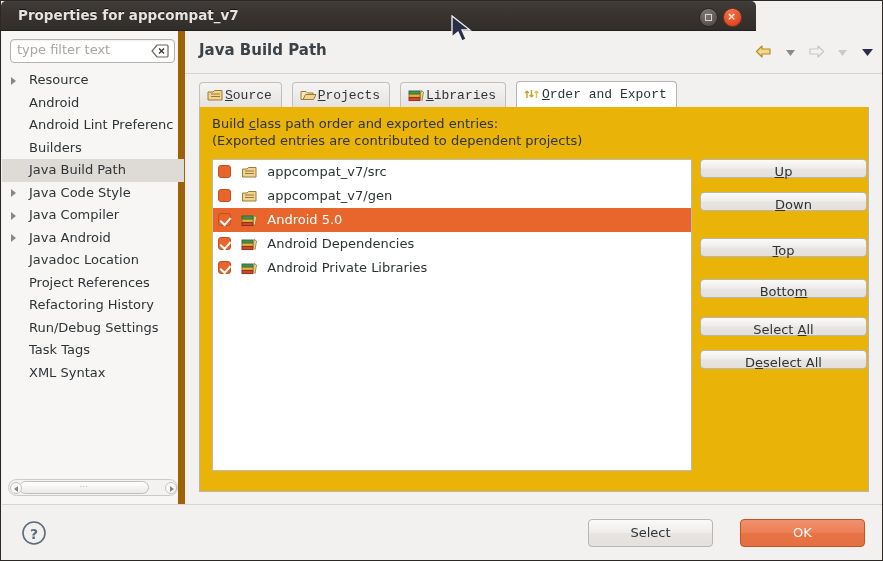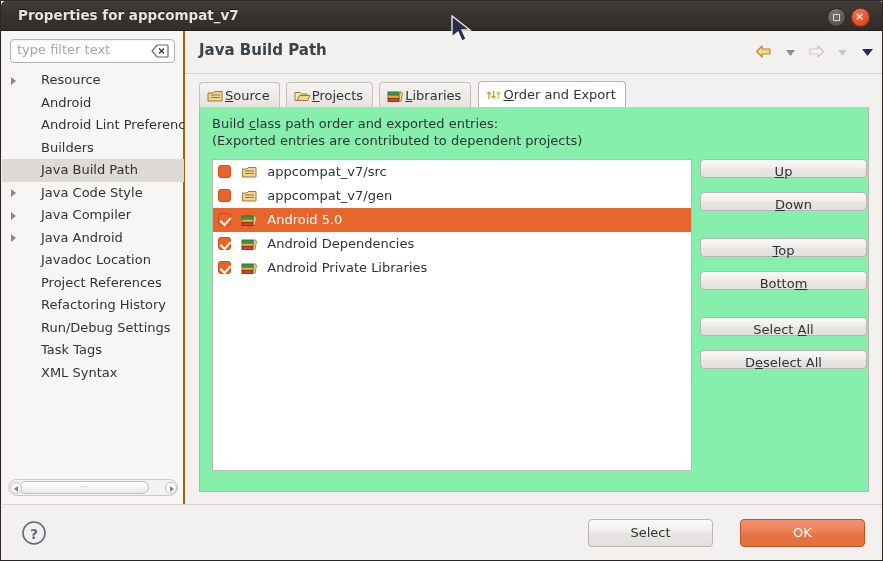--- a/index.html
+++ b/index.html
@@ -7,21 +7,21 @@
     width:883px;height:561px;overflow:hidden;
     font-family:"DejaVu Sans","Liberation Sans",sans-serif;
     font-size:13px;color:#2e3436;background:#f2f1f0;
     -webkit-font-smoothing:antialiased;
   }
   .window{position:relative;width:883px;height:561px;overflow:hidden;
     background:#f2f1f0;border:1px solid #2b2825;box-sizing:border-box;}
 
   
   .titlebar{
-    position:absolute;left:0;top:0;width:883px;height:30px;
+    position:absolute;left:0;top:0;width:755px;height:30px;
     background:linear-gradient(to bottom,#403c39 0%,#38332f 50%,#312d2a 100%);
     border-bottom:1px solid #22201e;box-sizing:border-box;
     border-top-left-radius:5px;border-top-right-radius:5px;
   }
   .title-text{
     position:absolute;left:17px;top:6px;
     font-size:13.5px;font-weight:bold;color:#e6e3e0;
     text-shadow:0 -1px 0 rgba(0,0,0,.6);white-space:nowrap;
   }
   .win-btn{position:absolute;top:7px;width:17px;height:17px;border-radius:50%;}
@@ -32,30 +32,30 @@
   .win-close{right:14px;background:radial-gradient(circle at 40% 30%,#f2714a,#df4a21 70%,#c33f17);
     border:1px solid #8d2f11;box-shadow:inset 0 1px 0 rgba(255,255,255,.3);}
   .win-close i{position:absolute;left:0;top:0;width:15px;height:15px;
     color:#fdece5;font-size:11px;line-height:15px;text-align:center;font-weight:bold;font-style:normal;}
 
   
   .cursor{position:absolute;left:450px;top:14px;width:26px;height:30px;z-index:60;}
 
   
   .sidebar{position:absolute;left:1px;top:30px;width:183px;height:473px;
-    background:#f7f6f5;border-right:2px solid #a16207;box-sizing:border-box;}
+    background:#f7f6f5;border-right:7px solid #a16207;box-sizing:border-box;}
   .filter-wrap{position:absolute;left:8px;top:8px;width:165px;height:24px;}
   .filter-box{position:absolute;left:0;top:0;width:165px;height:24px;
     background:#ffffff;border:1px solid #b6b2ae;border-radius:4px;box-sizing:border-box;
     box-shadow:inset 0 1px 2px rgba(0,0,0,.07);}
   .filter-ph{position:absolute;left:7px;top:3px;font-size:13px;color:#a9a5a1;}
   .filter-clear{position:absolute;right:6px;top:5px;width:18px;height:14px;}
 
   .tree{position:absolute;left:0;top:38px;width:182px;}
-  .tree-item{position:relative;height:22.5px;line-height:22.5px;padding-left:39px;
+  .tree-item{position:relative;height:22.5px;line-height:22.5px;padding-left:27px;
     font-size:13px;color:#2e3436;white-space:nowrap;overflow:hidden;}
   .tree-item.sel{background:#dedad6;}
   .tw{position:absolute;left:9px;top:7.5px;width:0;height:0;
     border-left:5px solid #8b8784;border-top:4px solid transparent;border-bottom:4px solid transparent;}
 
   .sb-h{position:absolute;left:6px;bottom:8px;width:170px;height:17px;}
   .sb-track{position:absolute;left:0;top:0;width:170px;height:17px;
     background:#f4f2f1;border:1px solid #cdc9c5;border-radius:9px;box-sizing:border-box;}
   .sb-thumb{position:absolute;left:11px;top:1.5px;width:130px;height:13px;
     background:linear-gradient(to bottom,#fefefe,#eceae8);border:1px solid #c2beba;
@@ -72,33 +72,33 @@
 
   
   .content{position:absolute;left:184px;top:30px;width:698px;height:473px;background:#f2f1f0;}
   .page-title{position:absolute;left:14px;top:10px;font-size:15px;font-weight:bold;color:#3b4349;}
   .hdr-sep{position:absolute;left:0;top:42px;width:698px;height:1px;background:#d8d4d0;}
 
   .navbar{position:absolute;right:8px;top:12px;height:22px;}
   .nav-ic{position:relative;display:inline-block;vertical-align:middle;margin-left:7px;}
 
   
-  .tabs{position:absolute;left:14px;top:50px;height:26px;}
+  .tabs{position:absolute;left:14px;top:50px;height:26px;font-family:Liberation Mono, monospace;}
   .tab{position:relative;display:inline-block;height:25px;line-height:25px;
     padding:0 9px 0 7px;margin-right:2px;font-size:13px;color:#2e3436;
     background:linear-gradient(to bottom,#f6f5f4,#e5e2df);
     border:1px solid #c3bfbb;border-bottom:none;
     border-top-left-radius:4px;border-top-right-radius:4px;box-sizing:border-box;
     vertical-align:bottom;white-space:nowrap;}
   .tab.active{background:#ffffff;height:26px;line-height:26px;border-color:#b8b4b0;z-index:3;}
   .tab .ti{display:inline-block;width:17px;height:14px;vertical-align:-3px;position:relative;margin-right:1px;}
   .tab u{text-decoration:underline;}
 
   .panel{position:absolute;left:14px;top:76px;width:670px;height:385px;
-    background:#86efac;border:1px solid #b8b4b0;border-top:none;box-sizing:border-box;}
+    background:#eab308;border:1px solid #b8b4b0;border-top:none;box-sizing:border-box;}
   .desc{position:absolute;left:12px;top:8px;font-size:13px;color:#2e3436;line-height:17px;}
   .desc u{text-decoration:underline;}
 
   
   .listbox{position:absolute;left:12px;top:52px;width:480px;height:312px;
     background:#ffffff;border:1px solid #bdb9b5;box-sizing:border-box;overflow:hidden;}
   .row{position:relative;height:24px;line-height:24px;padding-left:5px;
     font-size:13px;color:#2e3436;white-space:nowrap;}
   .row.sel{background:#e8652c;color:#ffffff;}
   .cb{position:relative;display:inline-block;width:13px;height:13px;vertical-align:-2px;
@@ -300,21 +300,21 @@
                 <rect x="1" y="9.6" width="11" height="3" fill="#d1462c" stroke="#8c2a18" stroke-width=".9"></rect>
                 <path d="M13,2.5 L15.5,4 L14,12.5 L12.5,11 Z" fill="#f2e2b0" stroke="#9a7c2e" stroke-width=".9"></path>
               </svg></span>
           <span>Android Private Libraries</span>
         </div>
       </div>
 
       <div class="btn" style="left:500px;top:52px;"><u>U</u><span>p</span></div>
       <div class="btn" style="left:500px;top:85px;padding-left:20px;"><u>D</u><span>own</span></div>
       <div class="btn" style="left:500px;top:131px;"><u>T</u><span>op</span></div>
-      <div class="btn" style="left:500px;top:164px;"><span>Botto</span><u>m</u></div>
+      <div class="btn" style="left:500px;top:172px;"><span>Botto</span><u>m</u></div>
       <div class="btn" style="left:500px;top:210px;"><span>Select </span><u>A</u><span>ll</span></div>
       <div class="btn" style="left:500px;top:243px;"><span>D</span><u>e</u><span>select All</span></div>
     </div>
   </div>
 
   <div class="bottom">
     <svg class="help" viewBox="0 0 26 26">
       <circle cx="13" cy="13" r="11" fill="#f2f1f0" stroke="#5d6b7d" stroke-width="1.6"></circle>
       <text x="13" y="18.5" font-size="14" font-family="DejaVu Sans, sans-serif" fill="#5d6b7d" text-anchor="middle" font-weight="bold">?</text>
     </svg>

